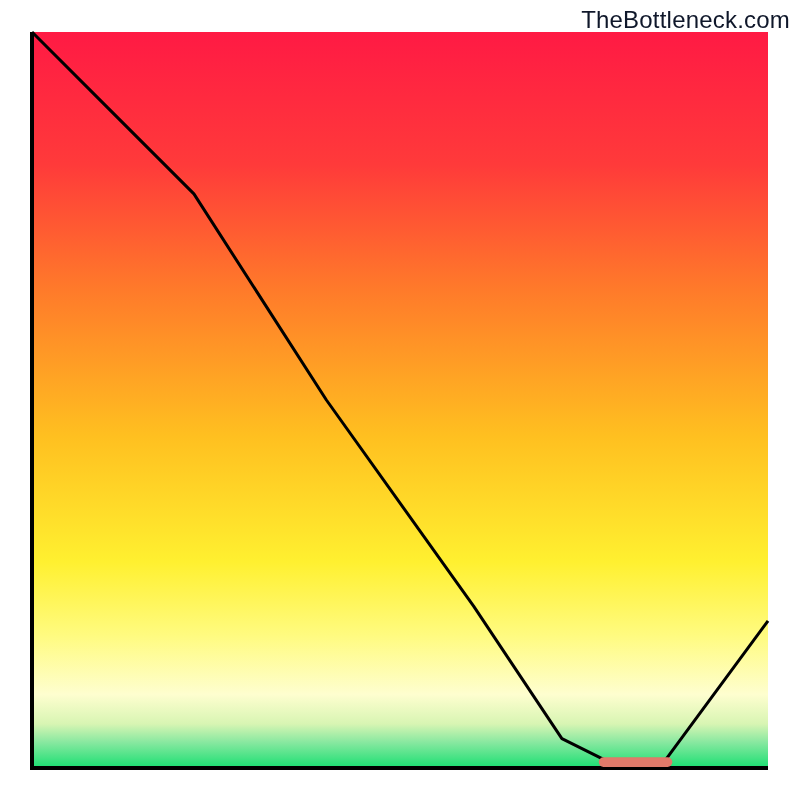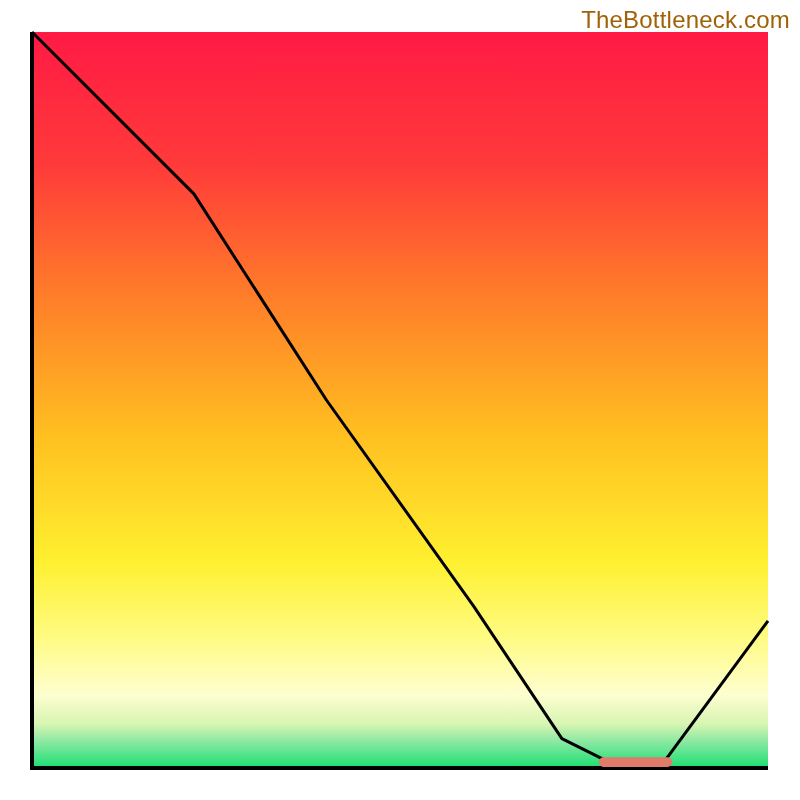--- a/index.html
+++ b/index.html
@@ -12,21 +12,21 @@
   }
   .wrap {
     position: relative;
     width: 800px;
     height: 800px;
   }
   .watermark {
     position: absolute;
     top: 6px;
     right: 10px;
-    color: #a16207;
+    color: #0f172a;
     font-size: 24px;
     font-weight: 400;
     letter-spacing: 0.2px;
     z-index: 2;
   }
   svg.chart {
     position: absolute;
     left: 0;
     top: 0;
     width: 800px;

